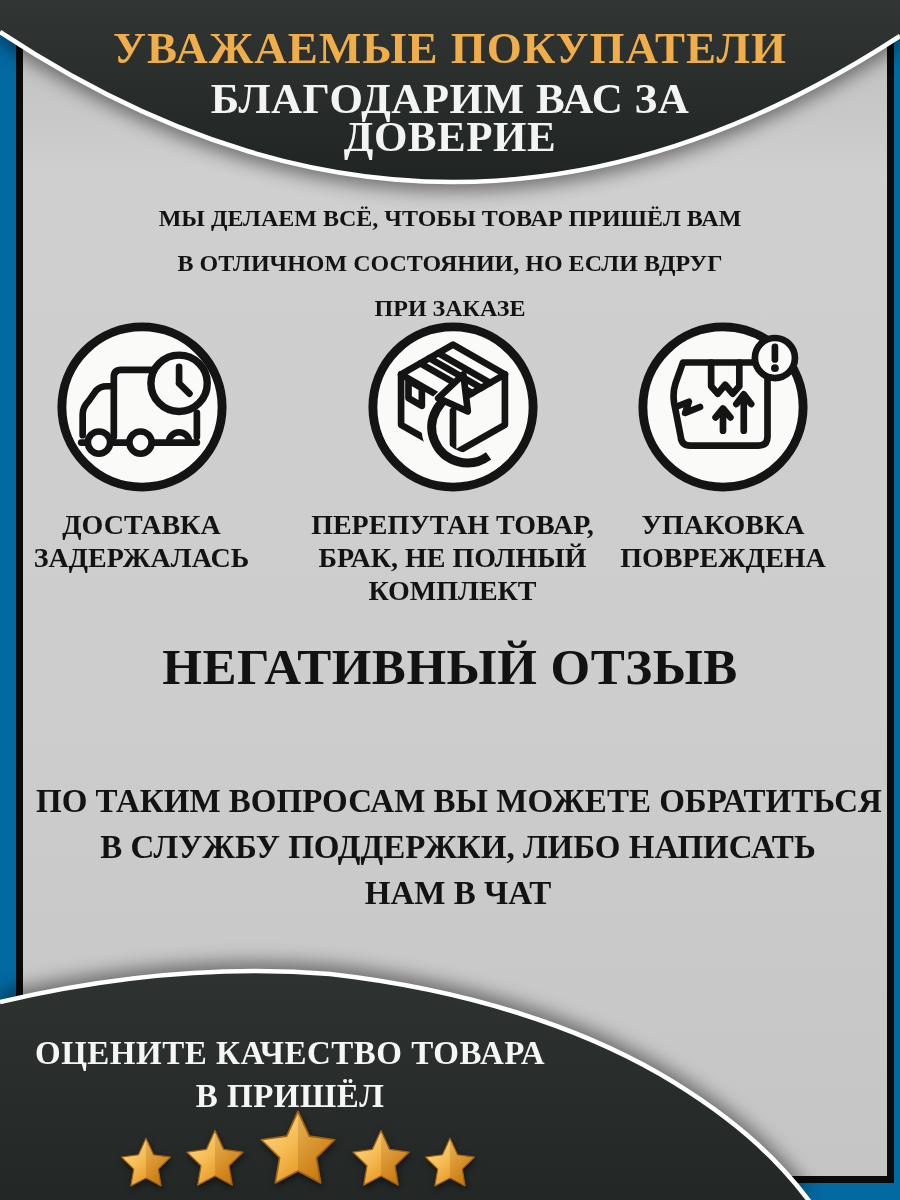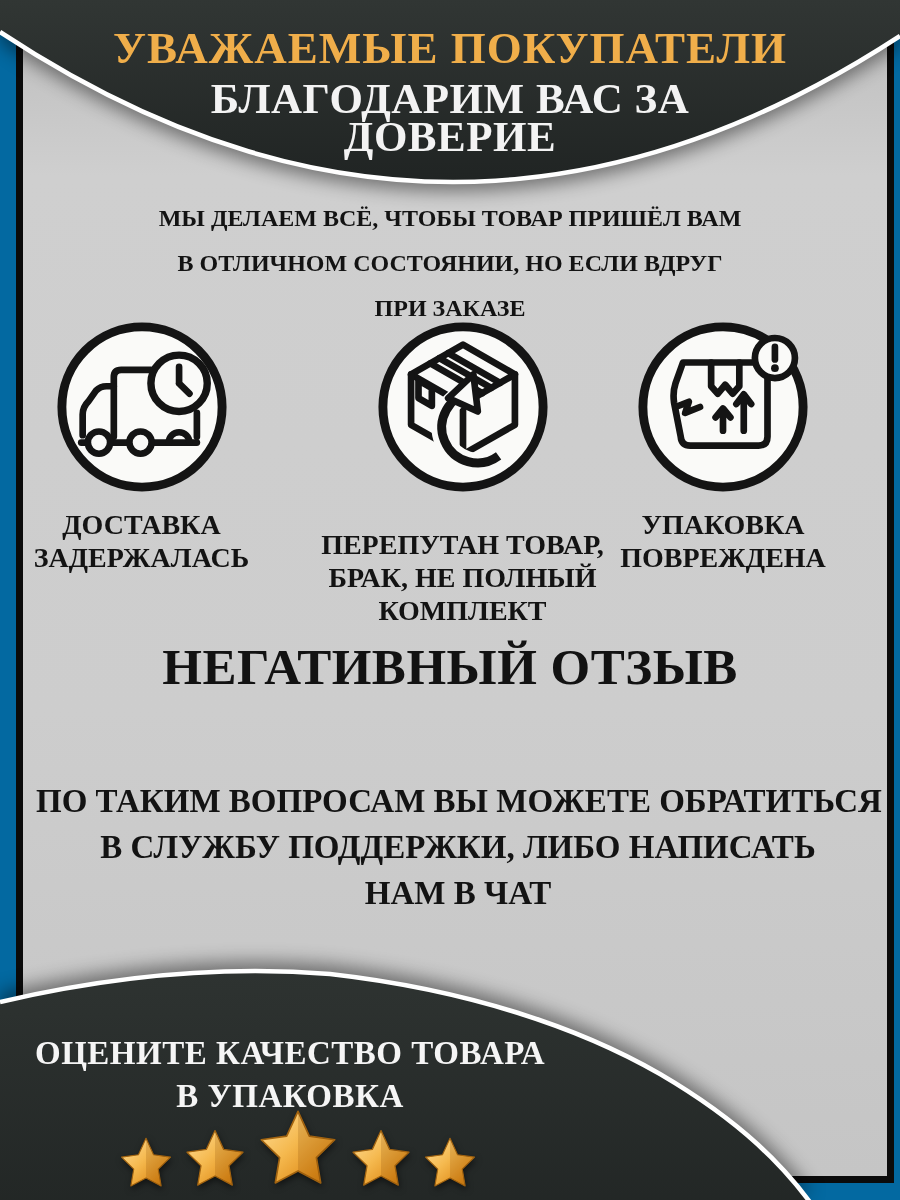--- a/index.html
+++ b/index.html
@@ -23,21 +23,21 @@
   .gold-title{font-size:45px;font-weight:700;letter-spacing:1px;color:#F0AE4A;line-height:52px;}
   .sub-line{font-size:43px;font-weight:700;letter-spacing:.5px;color:#f3f3f3;line-height:38px;}
   .sub-block{margin-top:6px;}
 
   .intro{position:absolute;top:196px;left:30px;width:840px;text-align:center;z-index:5;}
   .intro .line{font-size:24px;font-weight:700;line-height:45px;color:#131313;white-space:nowrap;}
 
   .icons-row{position:absolute;top:318px;left:0;width:900px;z-index:5;}
   .issue-col{position:absolute;display:flex;flex-direction:column;align-items:center;}
   .issue-col.c1{left:24px;width:235px;}
-  .issue-col.c2{left:290px;width:345px;gap:20px;}
+  .issue-col.c2{left:280px;width:345px;}
   .issue-col.c3{left:603px;width:240px;}
   .issue-label{margin-top:12px;text-align:center;}
   .issue-label .line{font-size:28px;font-weight:700;line-height:33px;color:#131313;white-space:nowrap;}
 
   .warning{position:absolute;top:638px;left:30px;width:840px;text-align:center;z-index:5;}
   .warning .line{font-size:51px;font-weight:700;letter-spacing:.5px;line-height:59px;color:#121212;white-space:nowrap;}
 
   .support{position:absolute;top:778px;left:20px;width:860px;text-align:center;z-index:5;}
   .support .line{font-size:33px;font-weight:700;line-height:46px;color:#131313;white-space:nowrap;margin-left:16px;}
 
@@ -170,21 +170,21 @@
   </div>
 
   <div class="support">
     <div class="line">ПО ТАКИМ ВОПРОСАМ ВЫ МОЖЕТЕ ОБРАТИТЬСЯ</div>
     <div class="line">В СЛУЖБУ ПОДДЕРЖКИ, ЛИБО НАПИСАТЬ</div>
     <div class="line">НАМ В ЧАТ</div>
   </div>
 
   <div class="footer-text">
     <div class="line">ОЦЕНИТЕ КАЧЕСТВО ТОВАРА</div>
-    <div class="line">В УПАКОВКА</div>
+    <div class="line">В ПРИШЁЛ</div>
   </div>
 
   <div class="stars-row">
       <svg class="star" width="56" height="56" viewBox="0 0 100 100">
        <path d="M50,4 63.5,33.4 93.7,37.8 71.9,59.1 77,89.2 50,75 23,89.2 28.1,59.1 6.3,37.8 36.5,33.4 Z" fill="url(#starGrad)" stroke="#A36410" stroke-width="2" stroke-linejoin="round"></path>
        <path d="M50,4 63.5,33.4 93.7,37.8 71.9,59.1 77,89.2 50,75 Z" fill="rgba(120,60,0,0.18)"></path>
      </svg>
       <svg class="star" width="64" height="64" viewBox="0 0 100 100">
        <path d="M50,4 63.5,33.4 93.7,37.8 71.9,59.1 77,89.2 50,75 23,89.2 28.1,59.1 6.3,37.8 36.5,33.4 Z" fill="url(#starGrad)" stroke="#A36410" stroke-width="2" stroke-linejoin="round"></path>
        <path d="M50,4 63.5,33.4 93.7,37.8 71.9,59.1 77,89.2 50,75 Z" fill="rgba(120,60,0,0.18)"></path>

